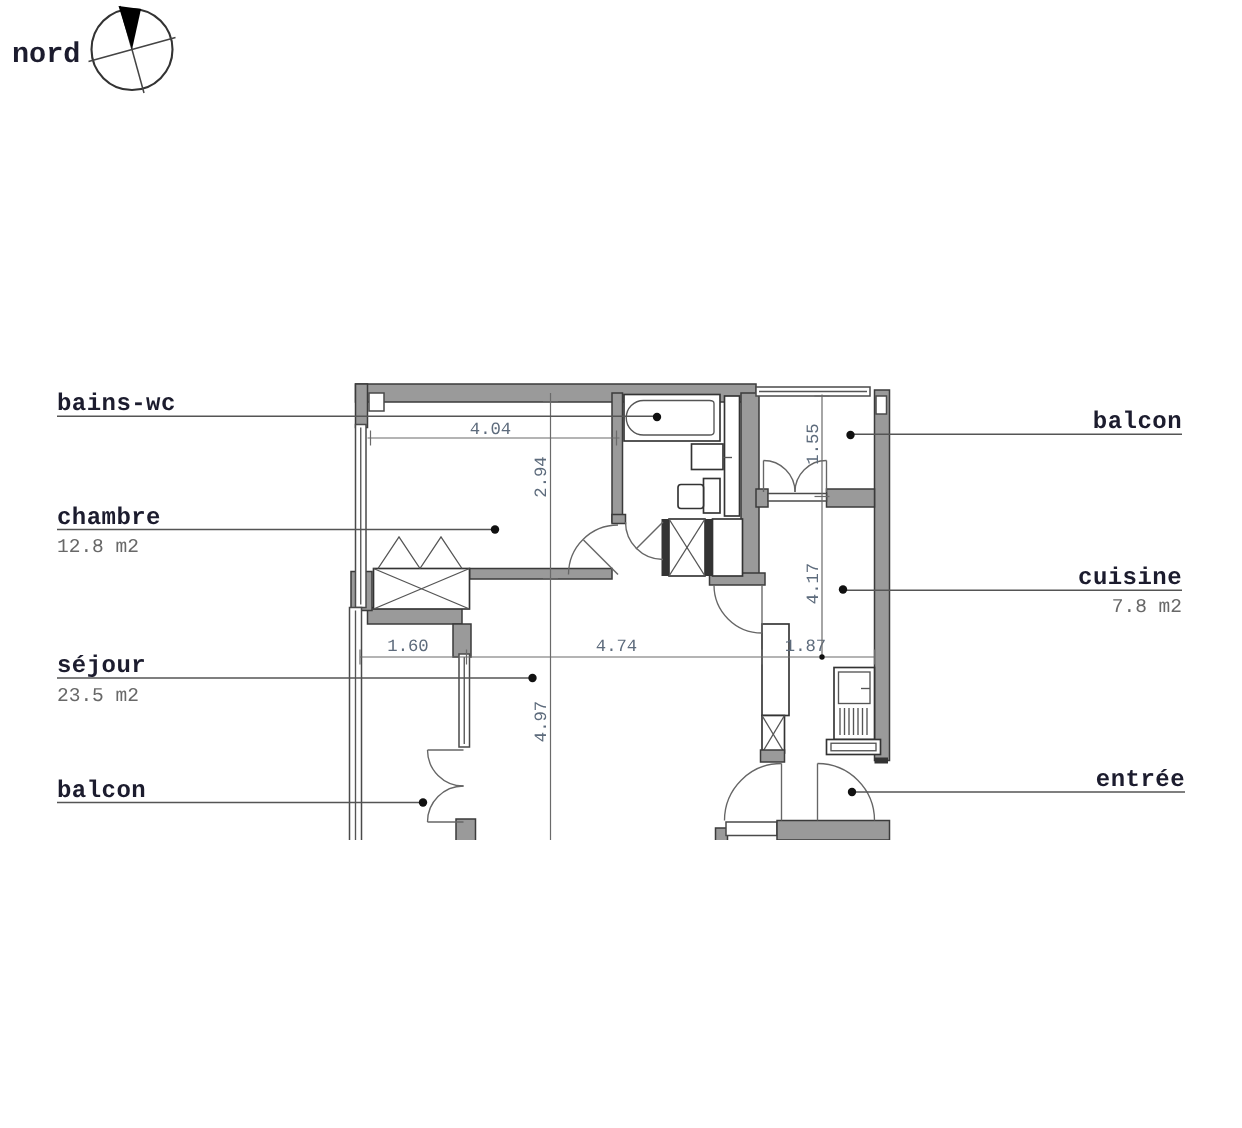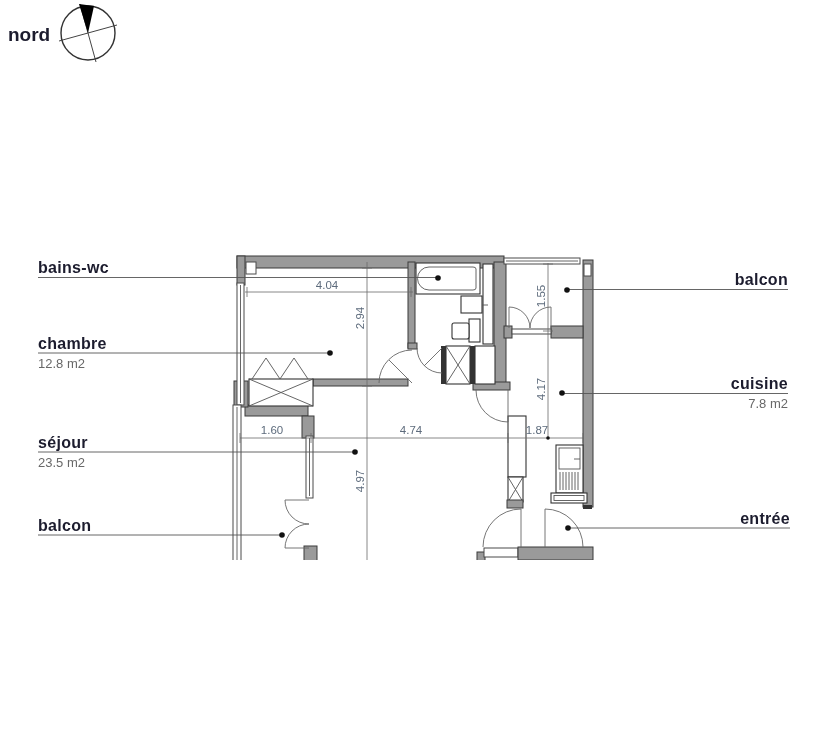--- a/index.html
+++ b/index.html
@@ -1,17 +1,17 @@
 <!DOCTYPE html>
 <html><head>
 <meta charset="utf-8">
 <style>
   html,body{margin:0;padding:0;background:#ffffff;}
   .page{position:relative;width:828px;height:560px;background:#fff;overflow:hidden;
-        font-family:Liberation Sans, sans-serif;}
+        font-family:Liberation Mono, monospace;}
   svg{display:block;}
   .wall{fill:#9a9a9a;stroke:#3b3b3b;stroke-width:1;}
   .jamb{fill:#333;stroke:none;}
   .lite{fill:#ffffff;stroke:#4a4a4a;stroke-width:1;}
   .fix{fill:#ffffff;stroke:#333;stroke-width:1.1;}
   .thin{fill:none;stroke:#555;stroke-width:0.9;}
   .door{fill:none;stroke:#666;stroke-width:0.9;}
   .dimline{stroke:#6a6a6a;stroke-width:0.8;}
   .dim-label{fill:#5d6b7c;font-size:11.5px;}
   .room-label{fill:#1c1c2e;font-size:16px;font-weight:700;letter-spacing:.3px;}

